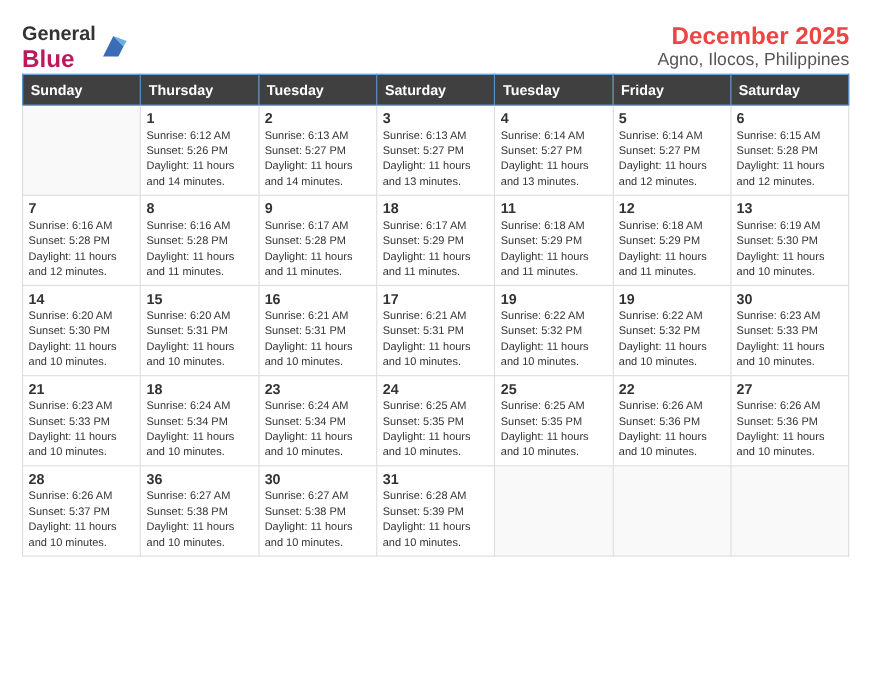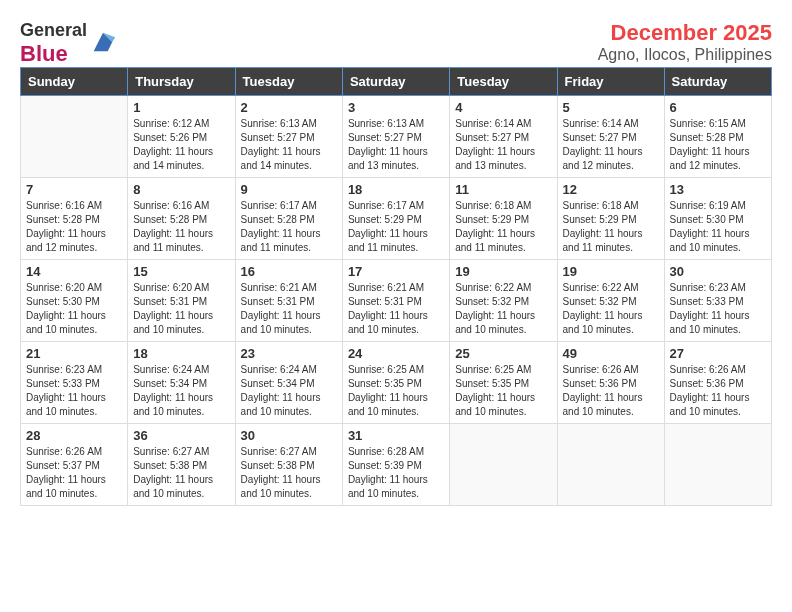--- a/index.html
+++ b/index.html
@@ -221,21 +221,21 @@
         </td>
         <td>
           <span class="day-number">24</span>
           <div class="cell-info">Sunrise: 6:25 AM<br>Sunset: 5:35 PM<br>Daylight: 11 hours and 10 minutes.</div>
         </td>
         <td>
           <span class="day-number">25</span>
           <div class="cell-info">Sunrise: 6:25 AM<br>Sunset: 5:35 PM<br>Daylight: 11 hours and 10 minutes.</div>
         </td>
         <td>
-          <span class="day-number">49</span>
+          <span class="day-number">22</span>
           <div class="cell-info">Sunrise: 6:26 AM<br>Sunset: 5:36 PM<br>Daylight: 11 hours and 10 minutes.</div>
         </td>
         <td>
           <span class="day-number">27</span>
           <div class="cell-info">Sunrise: 6:26 AM<br>Sunset: 5:36 PM<br>Daylight: 11 hours and 10 minutes.</div>
         </td>
       </tr>
       <tr>
         <td>
           <span class="day-number">28</span>

